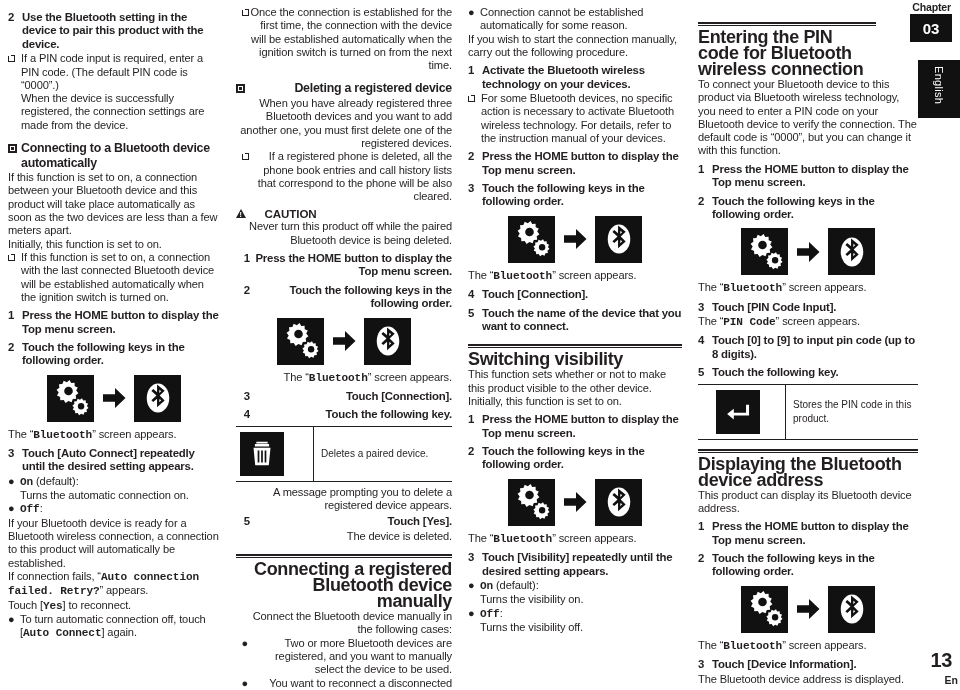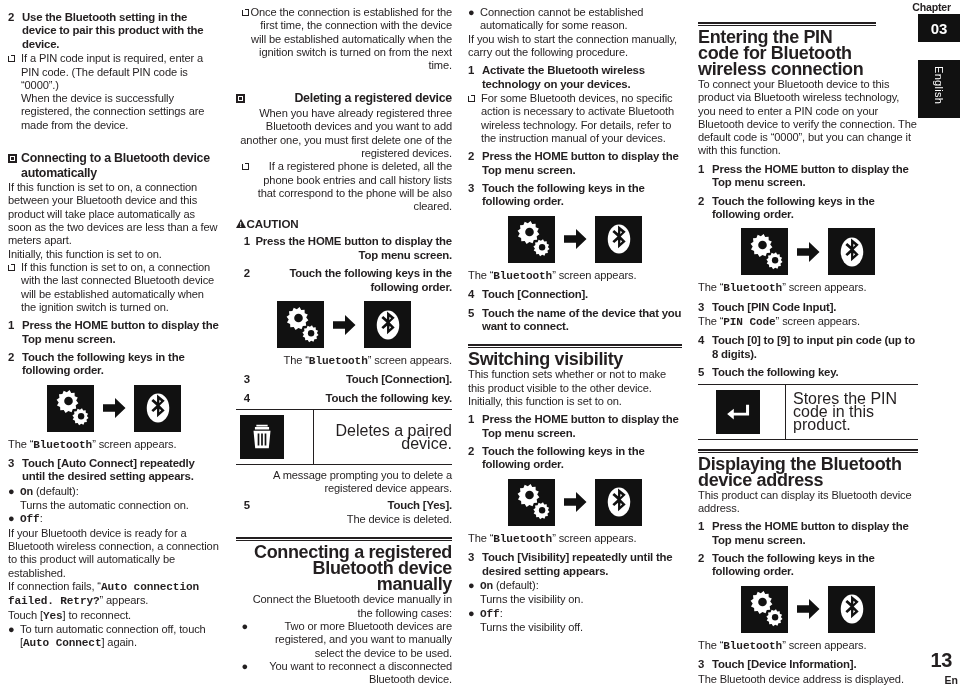--- a/index.html
+++ b/index.html
@@ -84,21 +84,21 @@
   .bullet-body { flex: 1; }
   .indent { padding-left: 12px; }
 
   
   .h-sub {
     display: flex;
     font-weight: bold;
     font-size: 12.4px;
     line-height: 14.6px;
     letter-spacing: -0.25px;
-    margin-top: 19px;
+    margin-top: 9px;
     margin-bottom: 1px;
   }
   .h-sub .blk {
     flex: 0 0 13px;
     padding-top: 3px;
   }
   .h-sub .blk i {
     display: block;
     width: 9px; height: 9px;
     background: #231f20;
@@ -129,20 +129,21 @@
   .rule-dbl.tight { margin-top: 9px; }
 
   .caution {
     display: flex;
     align-items: center;
     font-weight: bold;
     font-size: 11.6px;
     line-height: 13px;
     letter-spacing: -0.1px;
     margin-top: 4px;
+    gap: 18px;
   }
   .tri {
     width: 0; height: 0;
     border-left: 5.2px solid transparent;
     border-right: 5.2px solid transparent;
     border-bottom: 9.5px solid #231f20;
     margin-right: 0.5px;
     position: relative;
   }
   .tri:after {
@@ -185,35 +186,35 @@
     flex: 0 0 78px;
     padding: 5px 0 5px 4px;
     border-right: 1.1px solid #231f20;
   }
   .keytable .kcell .keybox { width: 44px; height: 44px; }
   .keytable .dcell {
     flex: 1;
     display: flex;
     align-items: center;
     padding-left: 7px;
-    font-size: 16px;
+    font-size: 10px;
     line-height: 13.3px;
   }
 
   
   .chapter-label {
     position: absolute;
     right: 9px; top: 1px;
     font-size: 10.6px;
     font-weight: bold;
     letter-spacing: -0.2px;
   }
   .chapter-num {
     position: absolute;
-    right: 0; top: 14px;
+    right: 8px; top: 14px;
     width: 42px; height: 28px;
     background: #111;
     color: #fff;
     font-weight: bold;
     font-size: 15px;
     display: flex;
     align-items: center;
     justify-content: center;
   }
   .lang-tab {
@@ -385,20 +386,21 @@
 
     <div class="note">
       <span class="note-mark"><i class="sq"></i></span>
       <span class="note-body">If a registered phone is deleted, all the phone book entries and call history lists that correspond to the phone will be also cleared.</span>
     </div>
 
     <div class="caution">
       <span class="tri"></span>
       <span>CAUTION</span>
     </div>
+    <div class="body-text">Never turn this product off while the paired Bluetooth device is being deleted.</div>
 
     <div class="step">
       <span class="step-num">1</span>
       <span class="step-body">Press the HOME button to display the Top menu screen.</span>
     </div>
     <div class="step">
       <span class="step-num">2</span>
       <span class="step-body">Touch the following keys in the following order.</span>
     </div>
 

